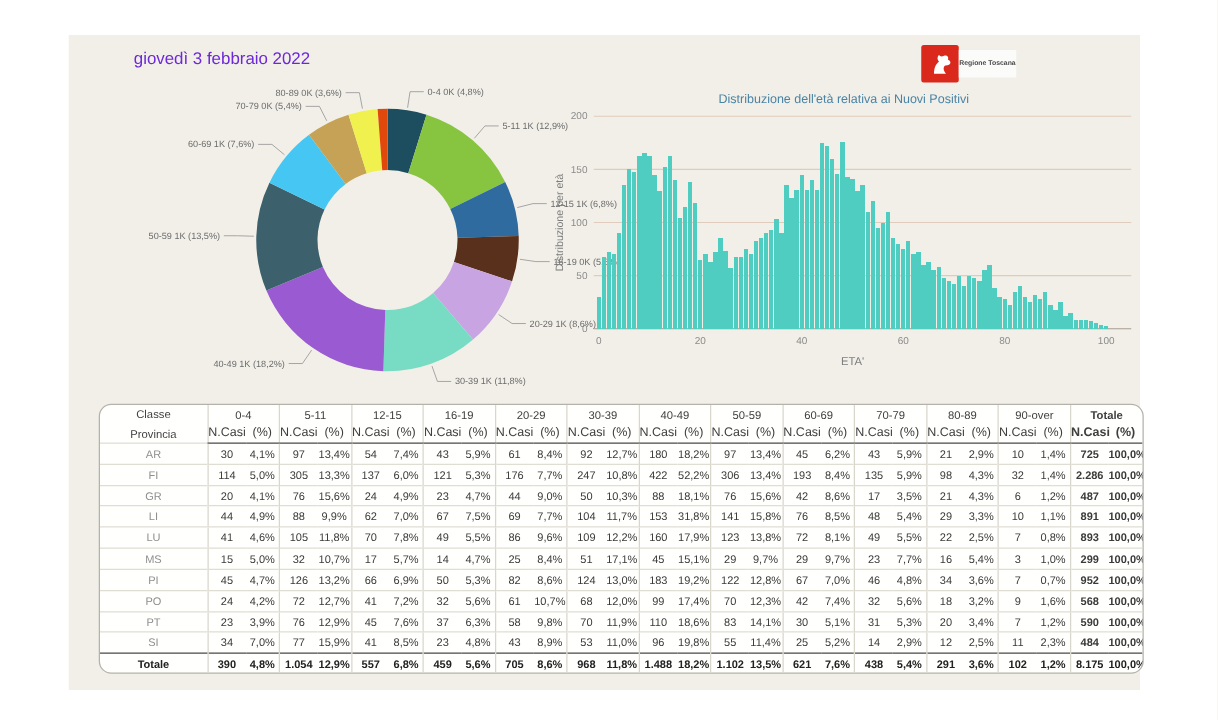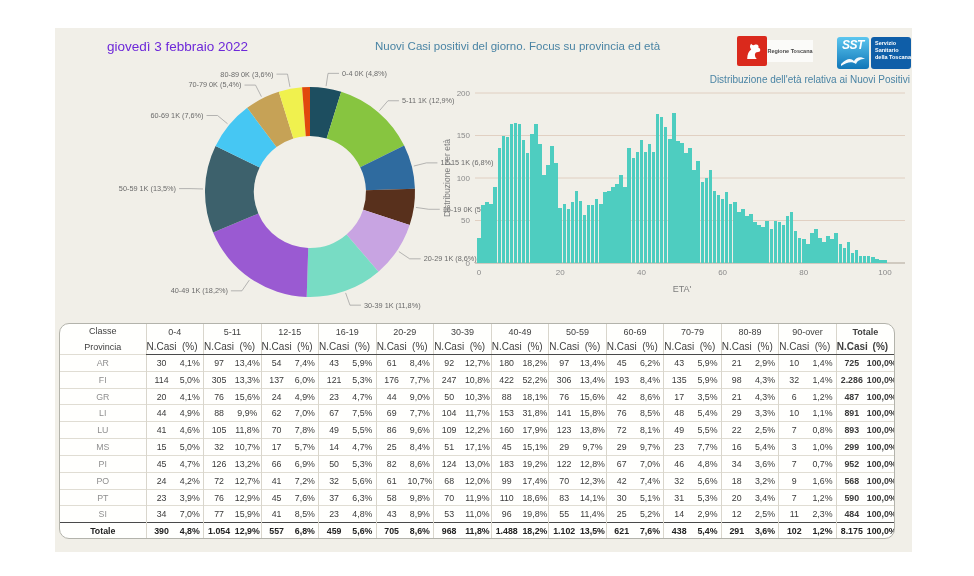--- a/index.html
+++ b/index.html
@@ -19,64 +19,54 @@
   .sst-abbr{position:absolute;left:0;top:1px;width:100%;text-align:center;color:#ffffff;
             font-size:12px;font-weight:bold;font-style:italic;letter-spacing:-0.5px;}
   .sst-swoosh{position:absolute;left:2px;bottom:1px;}
   .sst-text{width:36px;height:29px;background:#0f5ea8;border-radius:3px;color:#ffffff;
             font-size:5.5px;font-weight:bold;line-height:1.3;padding:3px 0 0 4px;}
   
   .donut-wrap{position:absolute;left:0px;top:27px;width:420px;height:270px;}
   .donut-wrap svg{overflow:visible;}
   
   .hist-wrap{position:absolute;left:385px;top:42px;width:470px;height:240px;}
-  .hist-title{position:absolute;left:0;top:4px;width:470px;text-align:right;font-size:10px;color:#4a84a4;}
+  .hist-title{position:absolute;left:0;top:4px;width:470px;text-align:center;font-size:10px;color:#4a84a4;}
   .hist-wrap svg{position:absolute;left:0;top:0;overflow:visible;}
   
-  .table-wrap{position:absolute;left:4px;top:295px;width:834px;height:214px;background:#fffffd;
+  .table-wrap{position:absolute;left:24px;top:295px;width:834px;height:214px;background:#fffffd;
               border:1.5px solid #b3b3ab;border-radius:10px;overflow:hidden;}
   #tbl{border-collapse:collapse;table-layout:fixed;width:100%;height:100%;font-size:8.8px;color:#3a3a3a;}
   #tbl th{font-weight:normal;color:#3f3f3f;padding:0;text-align:center;}
   #tbl thead tr.grp-row th{font-size:9px;height:15px;}
   #tbl thead tr.sub-row th{font-size:10px;height:14px;border-bottom:1.3px solid #4a4a4a;}
   #tbl td{text-align:center;padding:0;}
   #tbl tbody td{border-top:1px solid #e0ddd3;}
   #tbl .gstart{border-left:1px solid #d9d6cc;}
   #tbl .prov{color:#8f8f8f;}
   #tbl .totcol{font-weight:bold;}
   #tbl .tot{font-weight:bold;}
   #tbl tr.totalrow td{font-weight:bold;border-top:1.3px solid #4a4a4a;color:#222;}
   .corner-cell{display:flex;flex-direction:column;justify-content:space-between;height:26px;padding:2px 0;}
 </style>
 </head>
 <body>
 
 <div class="panel">
 
   <div class="date">giovedì 3 febbraio 2022</div>
-  <div class="main-title">Nuovi Casi positivi del giorno. Focus su provincia ed età</div>
 
   <div class="logo-rt">
     <div class="rt-red">
       <svg width="24" height="24" viewBox="0 0 30 30">
         <path d="M9 25 C9 19 11 15 14 13 C12 11 12 8 14 6 C15 8 17 8 19 7 C22 6 24 8 23 11 C26 12 26 15 24 16 C22 17 20 16 19 18 C18 20 19 23 21 25 Z" fill="#ffffff"></path>
       </svg>
     </div>
     <div class="rt-chip">Regione Toscana</div>
   </div>
 
-  <div class="logo-sst">
-    <div class="sst-badge">
-      <span class="sst-abbr">SST</span>
-      <svg class="sst-swoosh" width="28" height="16" viewBox="0 0 28 16">
-        <path d="M2 12 C8 6 12 6 15 9 C17 5 22 4 26 7 C21 7 18 9 17 12 C13 9 8 10 2 14 Z" fill="#ffffff" opacity="0.95"></path>
-      </svg>
-    </div>
-    <div class="sst-text">Servizio Sanitario della Toscana</div>
-  </div>
 
   <div class="donut-wrap">
     <svg id="donut" width="420" height="270">
         <path d="M255 32 A105 105 0 0 1 286.1893660655887 36.739222801602494 L271.63432856831395 83.527585494188 A56 56 0 0 0 255 81 Z" fill="#1d4e60"></path>
         <polyline points="271.074138035921,31.21426331304319 273.0270706944909,18.36179063145032 284.0270706944909,18.36179063145032" fill="none" stroke="#9a9a9a" stroke-width="0.7"></polyline>
         <text x="287.0270706944909" y="20.761790631450317" text-anchor="start" font-size="7.3" fill="#6b6b6b">0-4 0K (4,8%)</text>
         <path d="M286.1893660655887 36.739222801602494 A105 105 0 0 1 349.1473088624498 90.51038574091535 L305.21189805997324 112.20553906182151 A56 56 0 0 0 271.63432856831395 83.527585494188 Z" fill="#87c540"></path>
         <polyline points="324.49094117132967,55.63656168079669 332.93376579962205,45.751284127996286 343.93376579962205,45.751284127996286" fill="none" stroke="#9a9a9a" stroke-width="0.7"></polyline>
         <text x="346.93376579962205" y="48.151284127996284" text-anchor="start" font-size="7.3" fill="#6b6b6b">5-11 1K (12,9%)</text>
         <path d="M349.1473088624498 90.51038574091535 A105 105 0 0 1 359.94818883840185 133.70187029679653 L310.972367380481 135.24099749162482 A56 56 0 0 0 305.21189805997324 112.20553906182151 Z" fill="#2f6b9f"></path>

